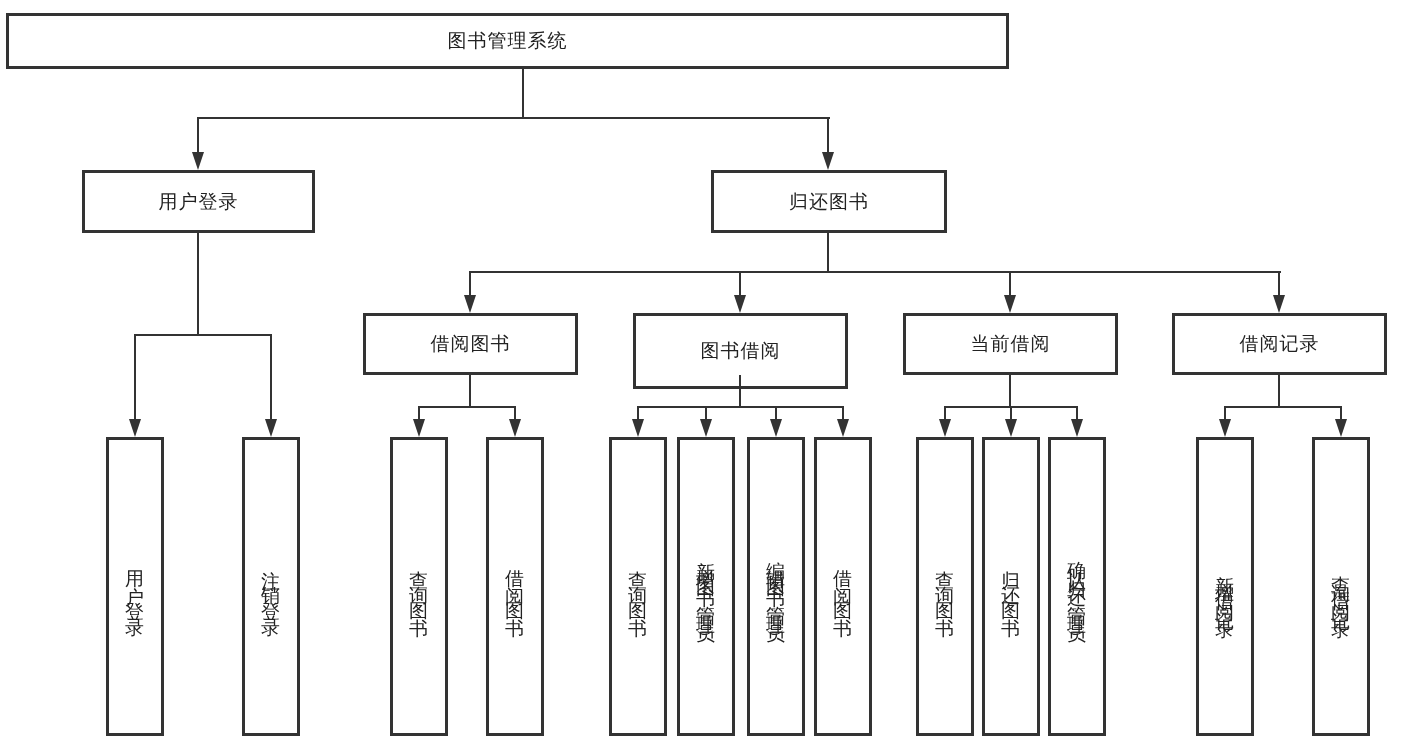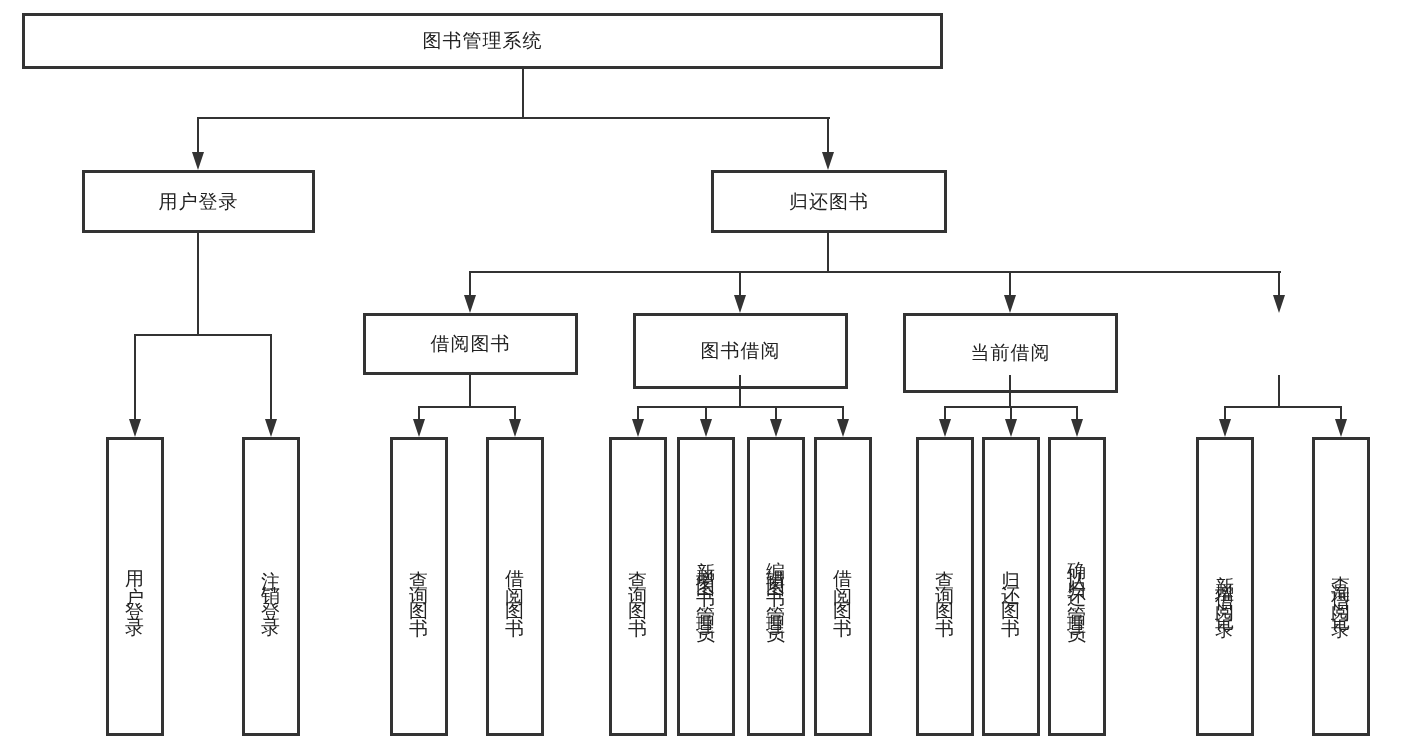--- a/index.html
+++ b/index.html
@@ -28,44 +28,47 @@
   .watermark{
     position:absolute;left:1168px;top:712px;width:230px;
     color:#b9bdc3;font-size:17px;white-space:nowrap;
   }
 </style>
 </head>
 <body>
 
 <div id="canvas">
 
-  <div class="box" style="left:22px;top:13px;width:921px;height:56px;">
+  <div class="box" style="left:6px;top:13px;width:1003px;height:56px;">
     <span>图书管理系统</span>
   </div>
 
   <div class="box" style="left:82px;top:170px;width:233px;height:63px;">
     <span>用户登录</span>
   </div>
 
   <div class="box" style="left:711px;top:170px;width:236px;height:63px;">
     <span>归还图书</span>
   </div>
 
   <div class="box" style="left:363px;top:313px;width:215px;height:62px;">
     <span>借阅图书</span>
   </div>
 
   <div class="box" style="left:633px;top:313px;width:215px;height:76px;">
     <span>图书借阅</span>
   </div>
 
-  <div class="box" style="left:903px;top:313px;width:215px;height:80px;">
+  <div class="box" style="left:903px;top:313px;width:215px;height:62px;">
     <span>当前借阅</span>
   </div>
 
+  <div class="box" style="left:1172px;top:313px;width:215px;height:62px;">
+    <span>借阅记录</span>
+  </div>
 
   <div class="box leaf" style="left:106px;top:437px;width:58px;height:299px;">
     <span class="vtext">用户登录</span>
   </div>
 
   <div class="box leaf" style="left:242px;top:437px;width:58px;height:299px;">
     <span class="vtext">注销登录</span>
   </div>
 
   <div class="box leaf" style="left:390px;top:437px;width:58px;height:299px;">

